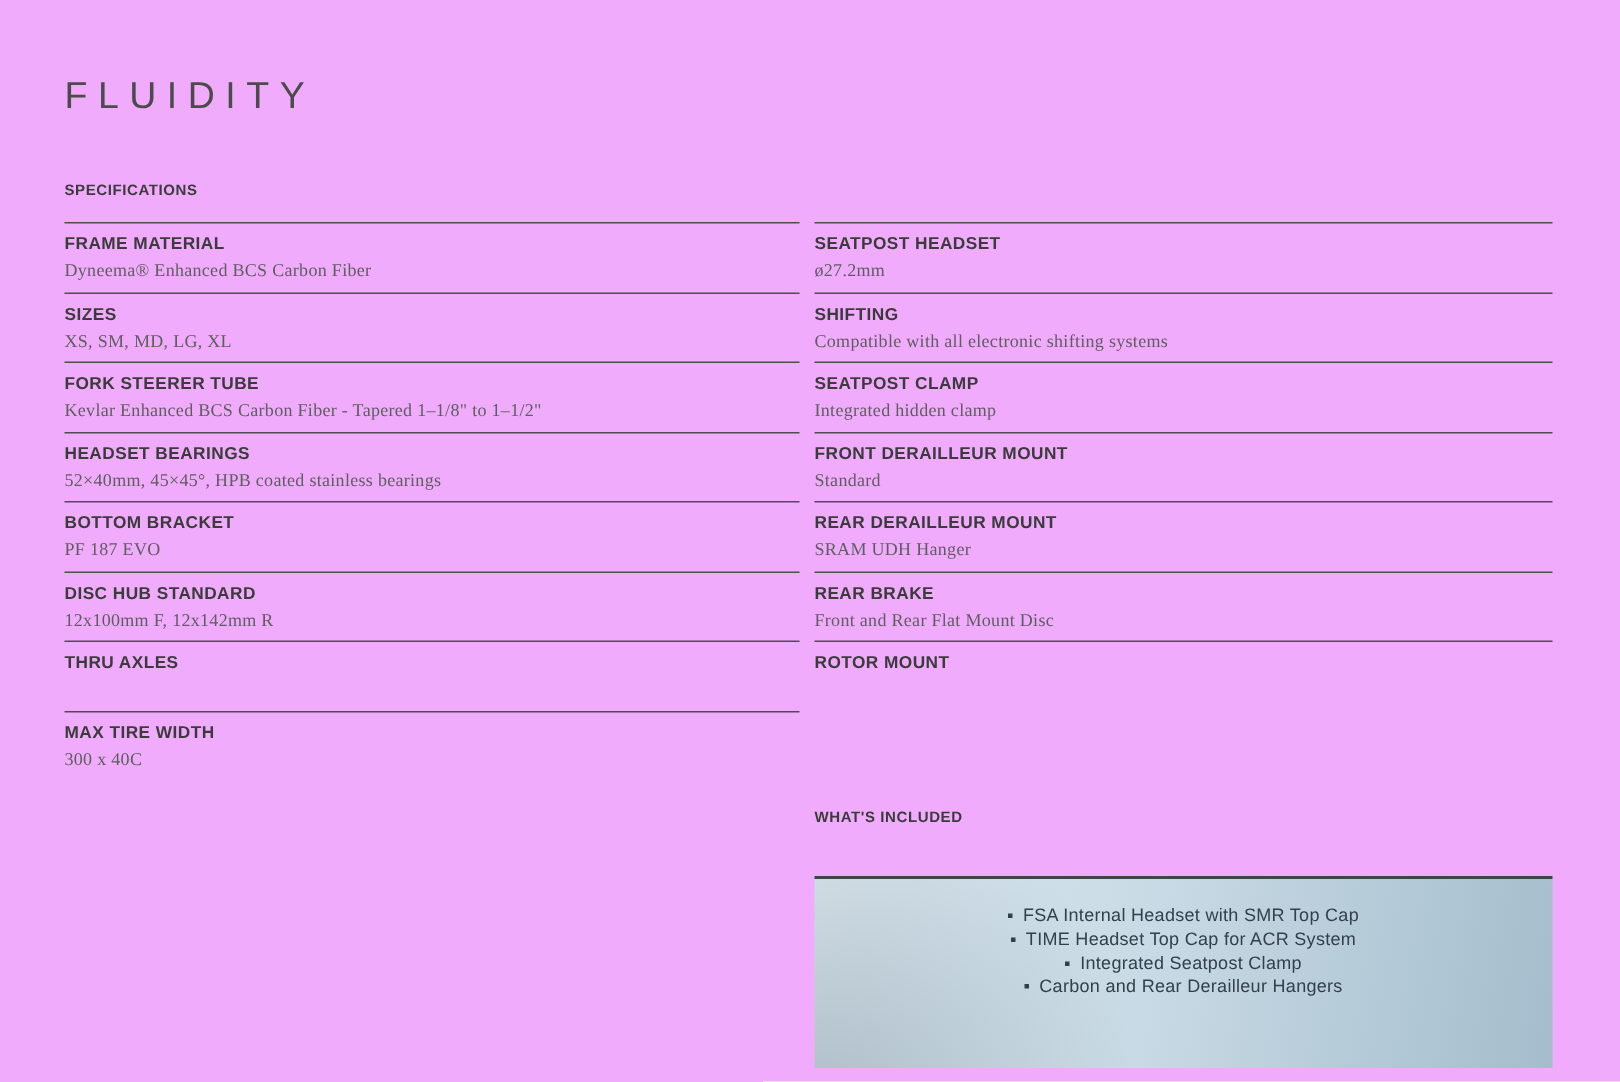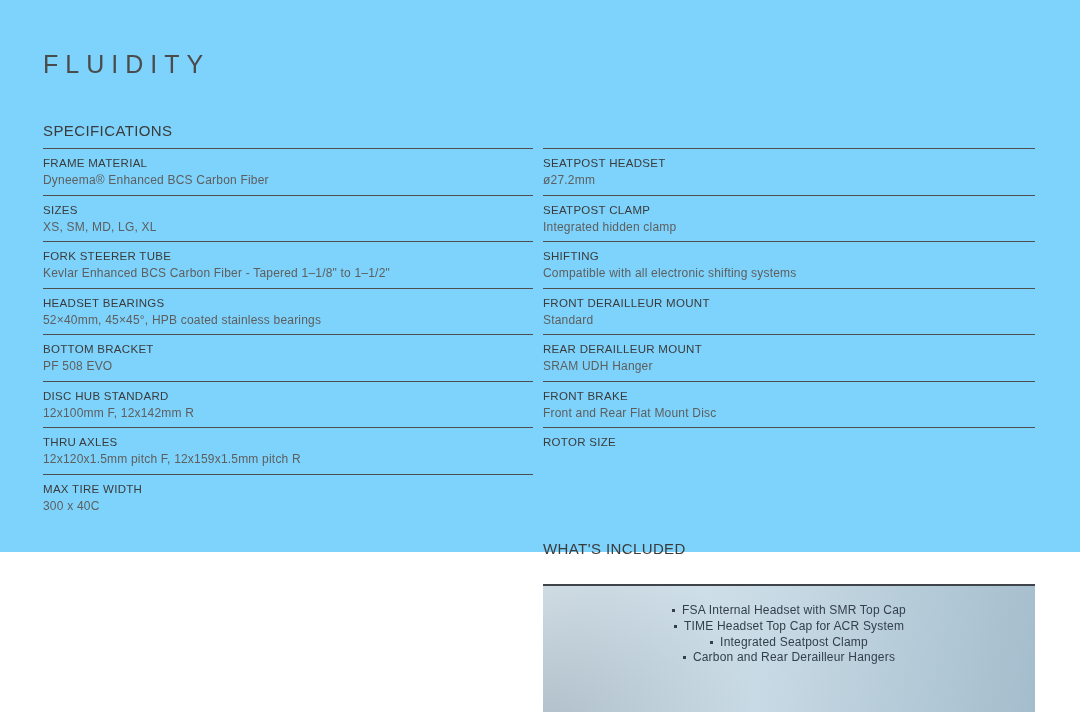--- a/index.html
+++ b/index.html
@@ -2,57 +2,58 @@
 <html style="--title: #4b4b4b; --label: #3b3b3b; --value: #5e5e5e; --rule: #4e4e4e; --box-border-top: #3f444b; --box-gradient-start: #dde9f0; --box-gradient-end: #a4bdcc; --box-text: #33404c;"><head>
 <meta charset="utf-8">
 <style>
   * { margin: 0; padding: 0; box-sizing: border-box; }
   html, body {
     width: 1080px; height: 721px;
     background: #ffffff;
     font-family: "Liberation Sans", sans-serif;
     overflow: hidden;
   }
-  .page { position: relative; width: 1080px; height: 552px; background: #7dd3fc; }
+  .page { position: relative; width: 1080px; height: 721px; background: #f0abfc; }
 
   .page-title {
     position: absolute; left: 43px; top: 50px;
     font-size: 25px; font-weight: 300;
     letter-spacing: 7px;
     color: var(--title, #4b4b4b);
   }
 
   .section-heading {
-    font-size: 15px; font-weight: normal;
+    font-size: 10px; font-weight: bold;
     letter-spacing: 0.4px;
     color: var(--label, #3b3b3b);
     text-align: center;
   }
   .specs-heading { position: absolute; left: 43px; top: 122px; }
   .included-heading { position: absolute; left: 543px; top: 540px; }
 
   .col { position: absolute; top: 148px; }
   .col-left  { left: 43px;  width: 490px; }
   .col-right { left: 543px; width: 492px; }
 
   .spec-row {
     height: 46.5px;
     border-top: 1.5px solid var(--rule, #4e4e4e);
     padding-top: 8px;
   }
   .spec-label {
-    font-size: 11.5px; font-weight: normal;
+    font-size: 11.5px; font-weight: bold;
     letter-spacing: 0.3px;
     color: var(--label, #3b3b3b);
   }
   .spec-value {
     margin-top: 4px;
     font-size: 12px;
     letter-spacing: 0.2px;
     color: var(--value, #5e5e5e);
+    font-family: Liberation Serif, serif;
   }
 
   .included-box {
     position: absolute; left: 543px; top: 584px;
     width: 492px; height: 128px;
     border-top: 2px solid var(--box-border-top, #3f444b);
     background:
       radial-gradient(circle at 0% 115%, rgba(104,124,137,0.38), rgba(104,124,137,0) 42%),
       linear-gradient(100deg,
         var(--box-gradient-start, #dde9f0) 0%,
@@ -100,63 +101,62 @@
     <div class="spec-row">
       <div class="spec-label">FORK STEERER TUBE</div>
       <div class="spec-value">Kevlar Enhanced BCS Carbon Fiber - Tapered 1–1/8" to 1–1/2"</div>
     </div>
     <div class="spec-row">
       <div class="spec-label">HEADSET BEARINGS</div>
       <div class="spec-value">52×40mm, 45×45°, HPB coated stainless bearings</div>
     </div>
     <div class="spec-row">
       <div class="spec-label">BOTTOM BRACKET</div>
-      <div class="spec-value">PF 508 EVO</div>
+      <div class="spec-value">PF 187 EVO</div>
     </div>
     <div class="spec-row">
       <div class="spec-label">DISC HUB STANDARD</div>
       <div class="spec-value">12x100mm F, 12x142mm R</div>
     </div>
     <div class="spec-row">
       <div class="spec-label">THRU AXLES</div>
-      <div class="spec-value">12x120x1.5mm pitch F, 12x159x1.5mm pitch R</div>
     </div>
     <div class="spec-row">
       <div class="spec-label">MAX TIRE WIDTH</div>
       <div class="spec-value">300 x 40C</div>
     </div>
   </div>
 
   <div class="col col-right">
     <div class="spec-row">
       <div class="spec-label">SEATPOST HEADSET</div>
       <div class="spec-value">ø27.2mm</div>
     </div>
     <div class="spec-row">
+      <div class="spec-label">SHIFTING</div>
+      <div class="spec-value">Compatible with all electronic shifting systems</div>
+    </div>
+    <div class="spec-row">
       <div class="spec-label">SEATPOST CLAMP</div>
       <div class="spec-value">Integrated hidden clamp</div>
-    </div>
-    <div class="spec-row">
-      <div class="spec-label">SHIFTING</div>
-      <div class="spec-value">Compatible with all electronic shifting systems</div>
     </div>
     <div class="spec-row">
       <div class="spec-label">FRONT DERAILLEUR MOUNT</div>
       <div class="spec-value">Standard</div>
     </div>
     <div class="spec-row">
       <div class="spec-label">REAR DERAILLEUR MOUNT</div>
       <div class="spec-value">SRAM UDH Hanger</div>
     </div>
     <div class="spec-row">
-      <div class="spec-label">FRONT BRAKE</div>
+      <div class="spec-label">REAR BRAKE</div>
       <div class="spec-value">Front and Rear Flat Mount Disc</div>
     </div>
     <div class="spec-row">
-      <div class="spec-label">ROTOR SIZE</div>
+      <div class="spec-label">ROTOR MOUNT</div>
     </div>
   </div>
 
   <h2 class="section-heading included-heading">WHAT'S INCLUDED</h2>
 
   <div class="included-box">
     <ul class="included-list">
       <li>FSA Internal Headset with SMR Top Cap</li>
       <li>TIME Headset Top Cap for ACR System</li>
       <li>Integrated Seatpost Clamp</li>

